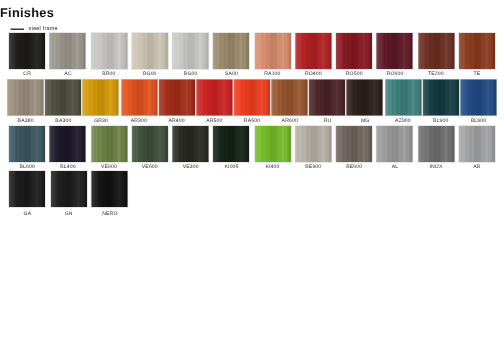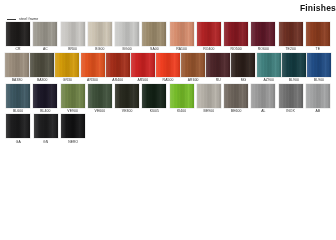--- a/index.html
+++ b/index.html
@@ -9,21 +9,21 @@
   }
   body {
     width: 336px;
     height: 175px;
     overflow: hidden;
     font-family: "Liberation Sans", sans-serif;
     color: #1a1a1a;
     position: relative;
   }
   #page-title {
-    text-align: right;
+    text-align: left;
     font-size: 8.5px;
     font-weight: 700;
     letter-spacing: 0.2px;
     margin: 3px 0 0 0;
     padding: 0;
     color: #111111;
   }
   #legend {
     display: flex;
     align-items: center;

